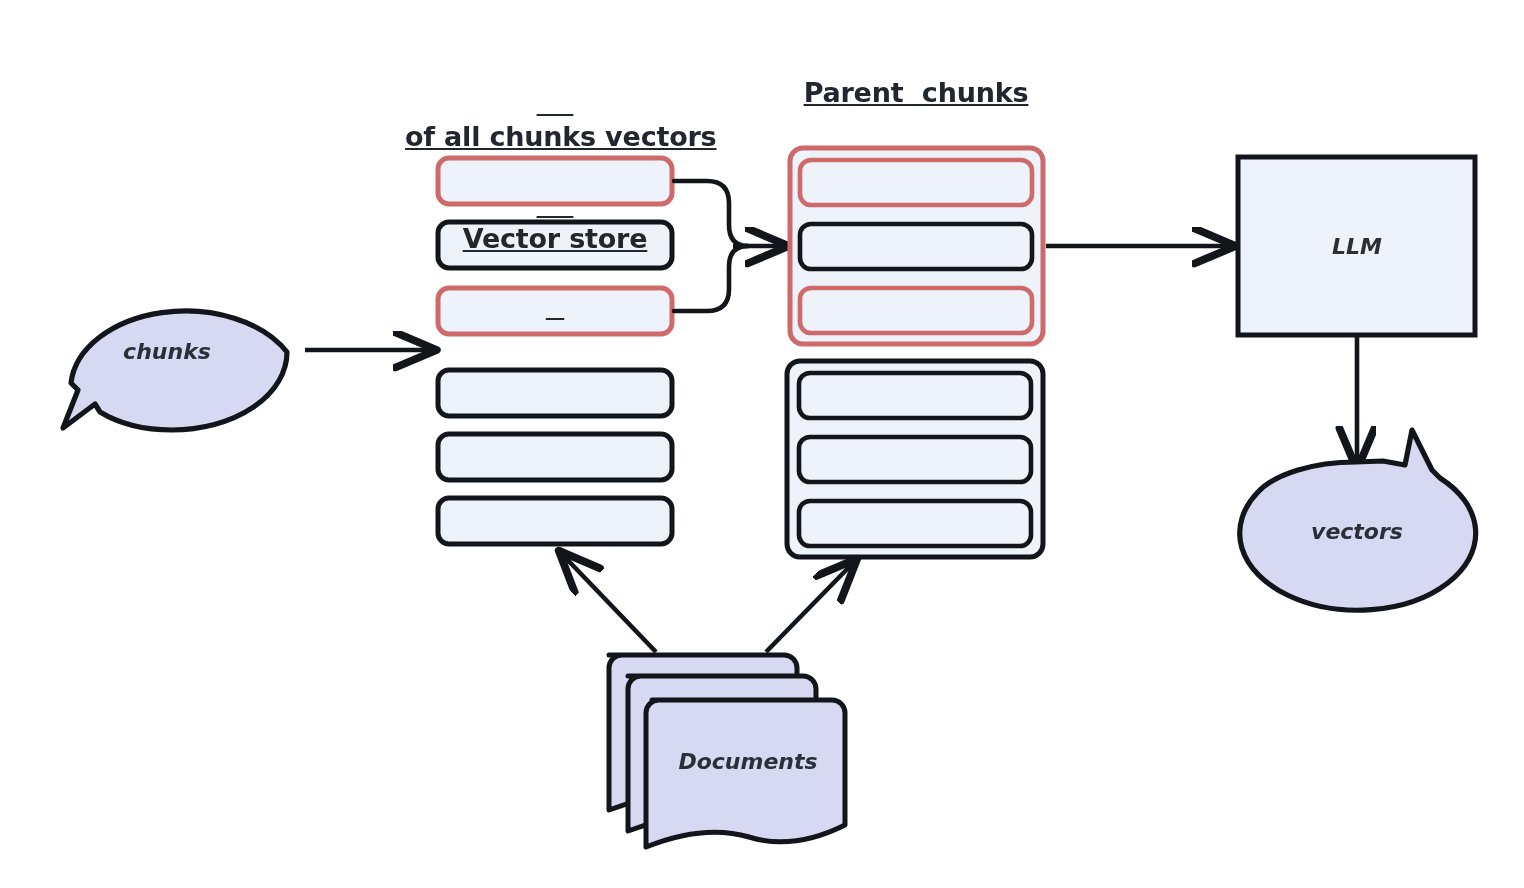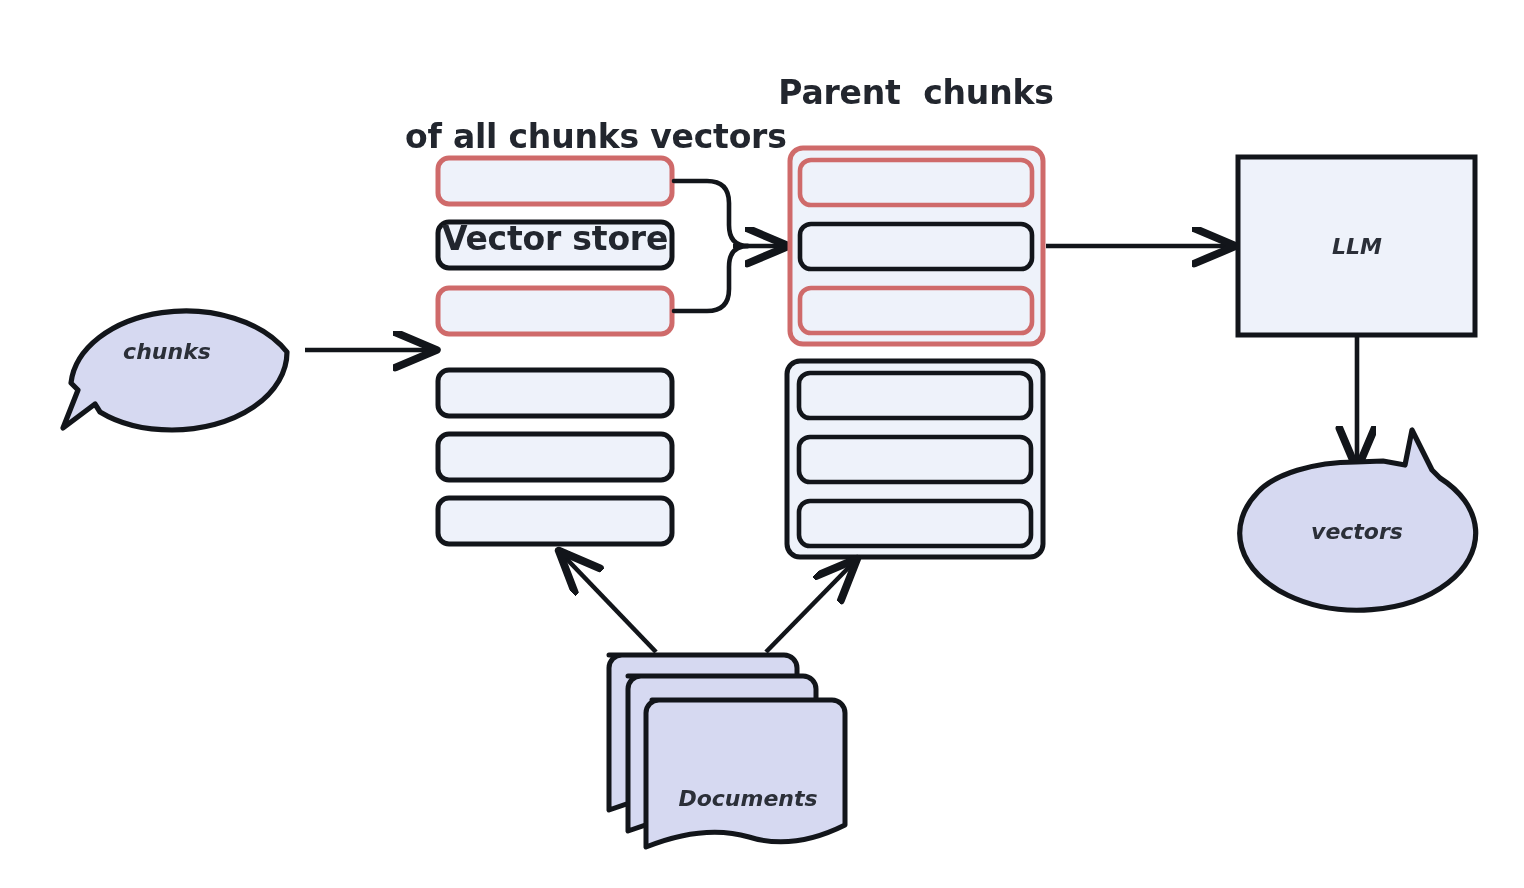--- a/index.html
+++ b/index.html
@@ -28,23 +28,24 @@
   }
   .lbl {
     position: absolute;
     color: #22262e;
     font-weight: bold;
     text-align: center;
     white-space: pre;
     pointer-events: none;
   }
   .col-title {
-    font-size: 33px;
+    font-size: 27px;
     line-height: 34px;
     letter-spacing: -0.2px;
+    text-decoration: underline;
   }
   .shape-text {
     font-size: 22px;
     font-weight: bold;
     color: #2b2f38;
     font-style: italic;
   }
 </style>
 </head>
 <body>
@@ -135,15 +136,15 @@
   </div>
 
   <div class="lbl col-title" style="left: 766px; top: 76px; width: 300px;">Parent  chunks</div>
 
   <div class="lbl shape-text" style="left: 92px; top: 339px; width: 150px;">chunks</div>
 
   <div class="lbl shape-text" style="left: 1282px; top: 234px; width: 150px;">LLM</div>
 
   <div class="lbl shape-text" style="left: 1282px; top: 519px; width: 150px;">vectors</div>
 
-  <div class="lbl shape-text" style="left: 673px; top: 786px; width: 150px;">Documents</div>
+  <div class="lbl shape-text" style="left: 673px; top: 749px; width: 150px;">Documents</div>
 
 </div>
 
 </body></html>

